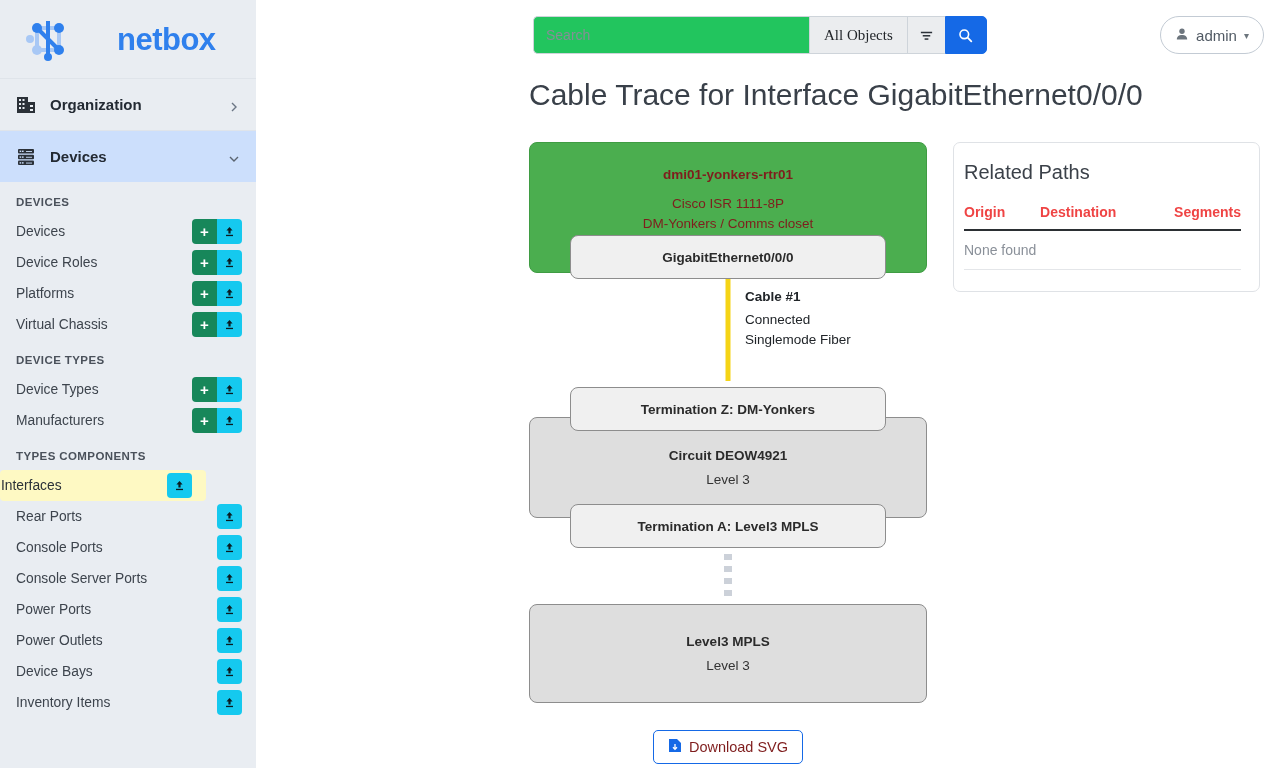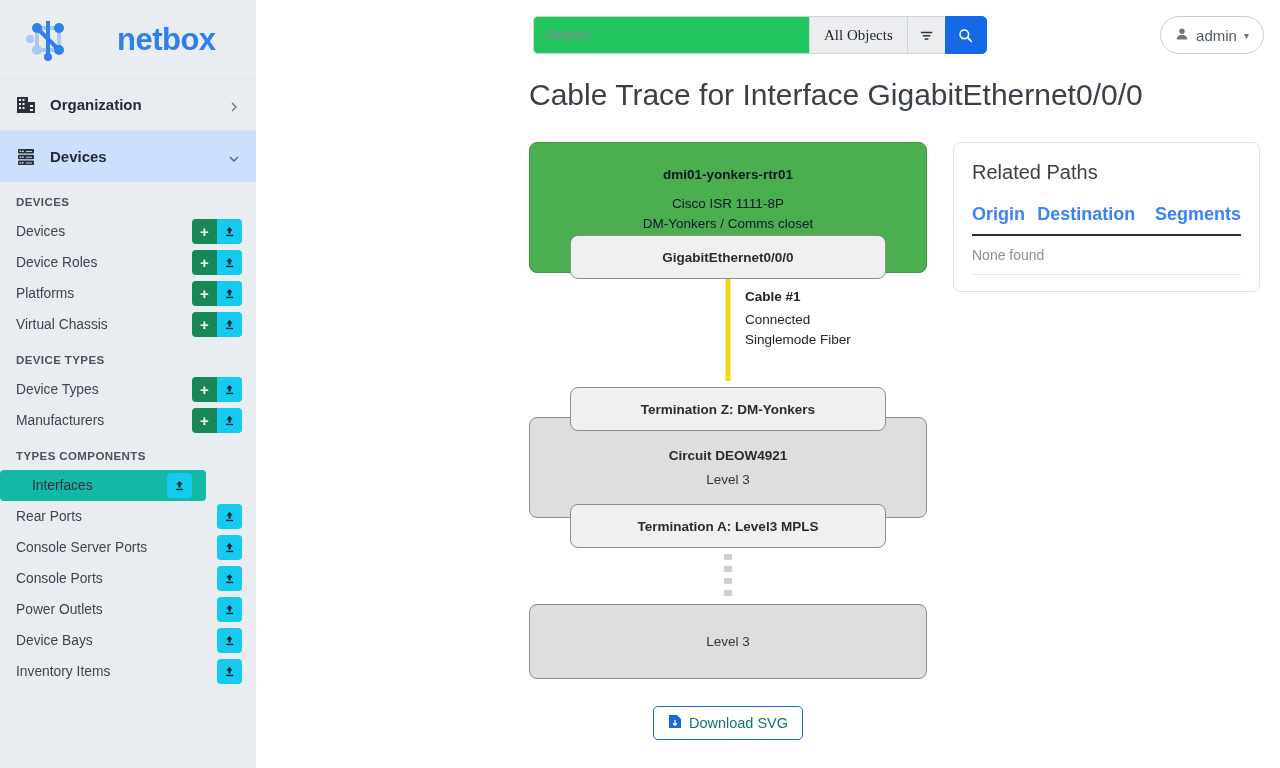--- a/index.html
+++ b/index.html
@@ -48,21 +48,21 @@
     letter-spacing: 0.4px;
     padding: 14px 0 8px 16px;
   }
   .sub-item {
     height: 31px; display: flex; align-items: center;
     padding: 0 14px 0 16px;
     font-size: 13.8px; color: #3d444d;
     position: relative;
   }
   .sub-item .slabel { flex: 1 1 auto; }
-  .sub-item.active { background: #14b8a6; border-radius: 4px; margin: 0 50px 0 0; padding-left:32px; }
+  .sub-item.active { background: #fef9c3; border-radius: 4px; margin: 0 50px 0 0; padding-left:1px; }
   .sub-item.active .slabel { color:#2b3138; }
   .btns { display: flex; position: absolute; right: 14px; top: 3px; }
   .btn-sq {
     width: 25px; height: 25px;
     display: flex; align-items: center; justify-content: center;
     color: #ffffff;
   }
   .btn-add { background: #17875a; border-radius: 4px 0 0 4px; font-size: 15px; font-weight: 700; line-height: 1; }
   .btn-up { background: #15c9ef; border-radius: 0 4px 4px 0; }
   .btn-up.solo { border-radius: 4px; }
@@ -121,21 +121,21 @@
   
   .trace { width: 398px; flex: 0 0 398px; position: relative; }
   .node {
     border-radius: 8px; text-align: center;
     border: 1px solid #8a8a8a;
     position: relative;
   }
   .node-device {
     background: #4bae4f; border-color: #3f9c43;
     padding: 24px 10px 38px;
-    color: #0f172a;
+    color: #7f1d1d;
   }
   .node-device .n-title { font-size: 13.5px; font-weight: 700; margin-bottom: 12px; }
   .node-device .n-sub { font-size: 13.5px; font-weight: 400; line-height: 20px; }
 
   .term-box {
     background: #f0f0f0; border: 1px solid #8d8d8d; border-radius: 8px;
     width: 316px; height: 44px; margin: 0 auto;
     display: flex; align-items: center; justify-content: center;
     font-size: 13.5px; font-weight: 700; color: #2b2b2b;
     position: relative; z-index: 3;
@@ -178,39 +178,39 @@
     background: #dedede; border: 1px solid #8d8d8d; border-radius: 8px;
     width: 398px; padding: 29px 10px; text-align: center;
   }
   .node-provider .p-title { font-size: 13.5px; font-weight: 700; color: #2b2b2b; margin-bottom: 9px; }
   .node-provider .p-sub { font-size: 13.5px; color: #333; }
 
   .dl-wrap { text-align: center; padding-top: 27px; }
   .dl-btn {
     display: inline-flex; align-items: center; gap: 7px;
     border: 1px solid #1569e6; border-radius: 5px; background: #fff;
-    color: #0f766e; font-size: 14.5px;
+    color: #7f1d1d; font-size: 14.5px;
     padding: 7px 14px;
   }
   .dl-btn svg { width: 14px; height: 15px; }
   .trace-status {
     text-align: center; color: #29824d;
     font-size: 31px; font-weight: 400; padding-top: 33px;
   }
 
   
   .card {
     flex: 1 1 auto; max-width: 567px;
     background: #fff; border: 1px solid #dfe2e6; border-radius: 7px;
-    padding: 18px 18px 22px 18px; height: 150px;
+    padding: 18px 18px 22px 10px; height: 150px;
   }
   .card-title { font-size: 20px; color: #3b4149; font-weight: 400; margin-bottom: 20px; }
   table.paths { width: 100%; border-collapse: collapse; }
   table.paths th {
-    text-align: left; font-size: 18px; font-weight: 700; color: #3b82f6;
+    text-align: left; font-size: 14px; font-weight: 700; color: #ef4444;
     padding: 0 0 9px 0; border-bottom: 2px solid #2b2f33;
   }
   table.paths td {
     font-size: 14px; color: #8a9099; padding: 11px 0 11px 0;
     border-bottom: 1px solid #e4e6e9;
   }
   th.col-origin { width: 125px; }
   th.col-dest { width: 215px; }
 </style>
 </head>
@@ -385,32 +385,43 @@
           <div class="btns">
             <div class="btn-sq btn-up solo">
               <svg viewBox="0 0 11 11" xmlns="http://www.w3.org/2000/svg">
                 <path d="M5.5 1 L8.6 4.6 L6.6 4.6 L6.6 7.6 L4.4 7.6 L4.4 4.6 L2.4 4.6 Z" fill="#0b1b20"></path>
                 <rect x="2" y="8.8" width="7" height="1.3" fill="#0b1b20"></rect>
               </svg>
             </div>
           </div>
         </div>
         <div class="sub-item">
+          <span class="slabel">Console Ports</span>
+          <div class="btns">
+            <div class="btn-sq btn-up solo">
+              <svg viewBox="0 0 11 11" xmlns="http://www.w3.org/2000/svg">
+                <path d="M5.5 1 L8.6 4.6 L6.6 4.6 L6.6 7.6 L4.4 7.6 L4.4 4.6 L2.4 4.6 Z" fill="#0b1b20"></path>
+                <rect x="2" y="8.8" width="7" height="1.3" fill="#0b1b20"></rect>
+              </svg>
+            </div>
+          </div>
+        </div>
+        <div class="sub-item">
           <span class="slabel">Console Server Ports</span>
           <div class="btns">
             <div class="btn-sq btn-up solo">
               <svg viewBox="0 0 11 11" xmlns="http://www.w3.org/2000/svg">
                 <path d="M5.5 1 L8.6 4.6 L6.6 4.6 L6.6 7.6 L4.4 7.6 L4.4 4.6 L2.4 4.6 Z" fill="#0b1b20"></path>
                 <rect x="2" y="8.8" width="7" height="1.3" fill="#0b1b20"></rect>
               </svg>
             </div>
           </div>
         </div>
         <div class="sub-item">
-          <span class="slabel">Console Ports</span>
+          <span class="slabel">Power Ports</span>
           <div class="btns">
             <div class="btn-sq btn-up solo">
               <svg viewBox="0 0 11 11" xmlns="http://www.w3.org/2000/svg">
                 <path d="M5.5 1 L8.6 4.6 L6.6 4.6 L6.6 7.6 L4.4 7.6 L4.4 4.6 L2.4 4.6 Z" fill="#0b1b20"></path>
                 <rect x="2" y="8.8" width="7" height="1.3" fill="#0b1b20"></rect>
               </svg>
             </div>
           </div>
         </div>
         <div class="sub-item">
@@ -517,20 +528,21 @@
           <div class="term-box term-a">
             <span>Termination A: Level3 MPLS</span>
           </div>
         </div>
 
         <div class="dotted-seg">
           <div class="dotted-line"></div>
         </div>
 
         <div class="node-provider">
+          <div class="p-title">Level3 MPLS</div>
           <div class="p-sub">Level 3</div>
         </div>
 
         <div class="dl-wrap">
           <div class="dl-btn">
             <span>
               <svg viewBox="0 0 14 15" xmlns="http://www.w3.org/2000/svg">
                 <path d="M1 1 L9 1 L13 5 L13 14 L1 14 Z" fill="#1569e6"></path>
                 <path d="M7 6 L7 11 M5 9.2 L7 11.4 L9 9.2" stroke="#ffffff" stroke-width="1.3" fill="none"></path>
               </svg>

